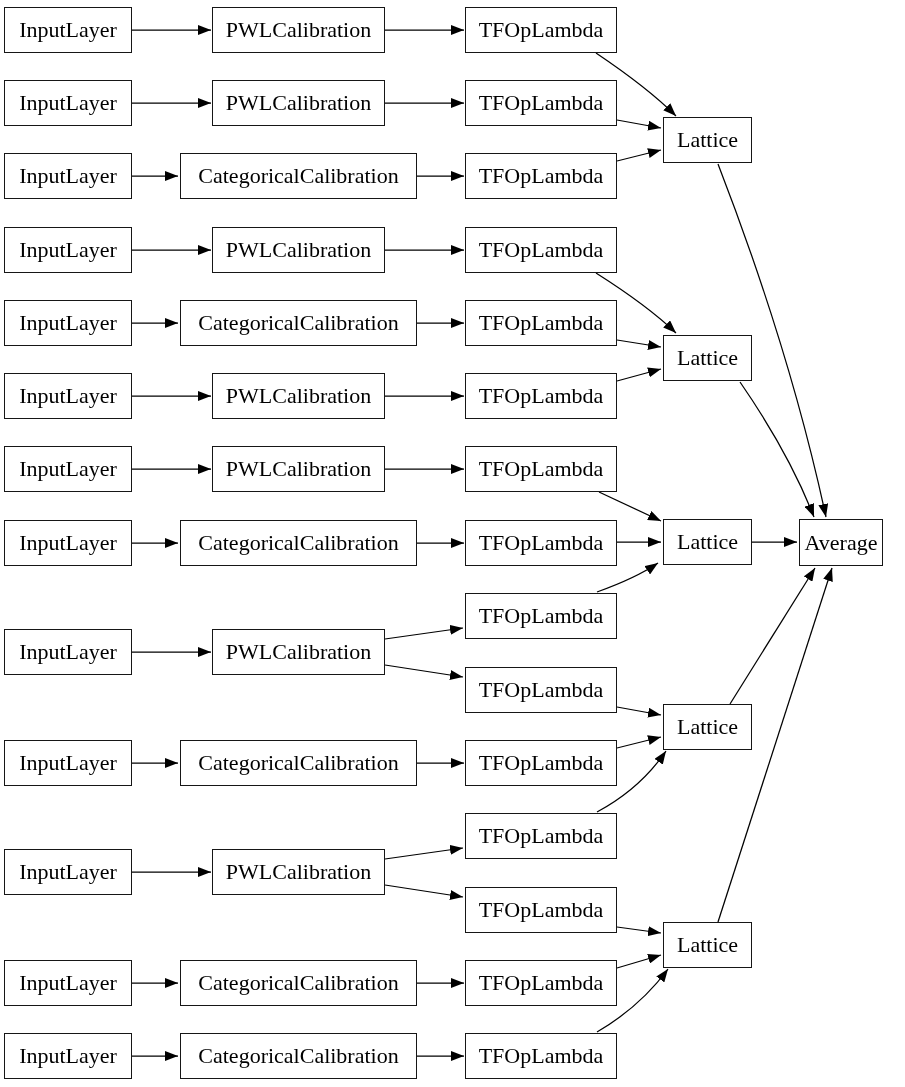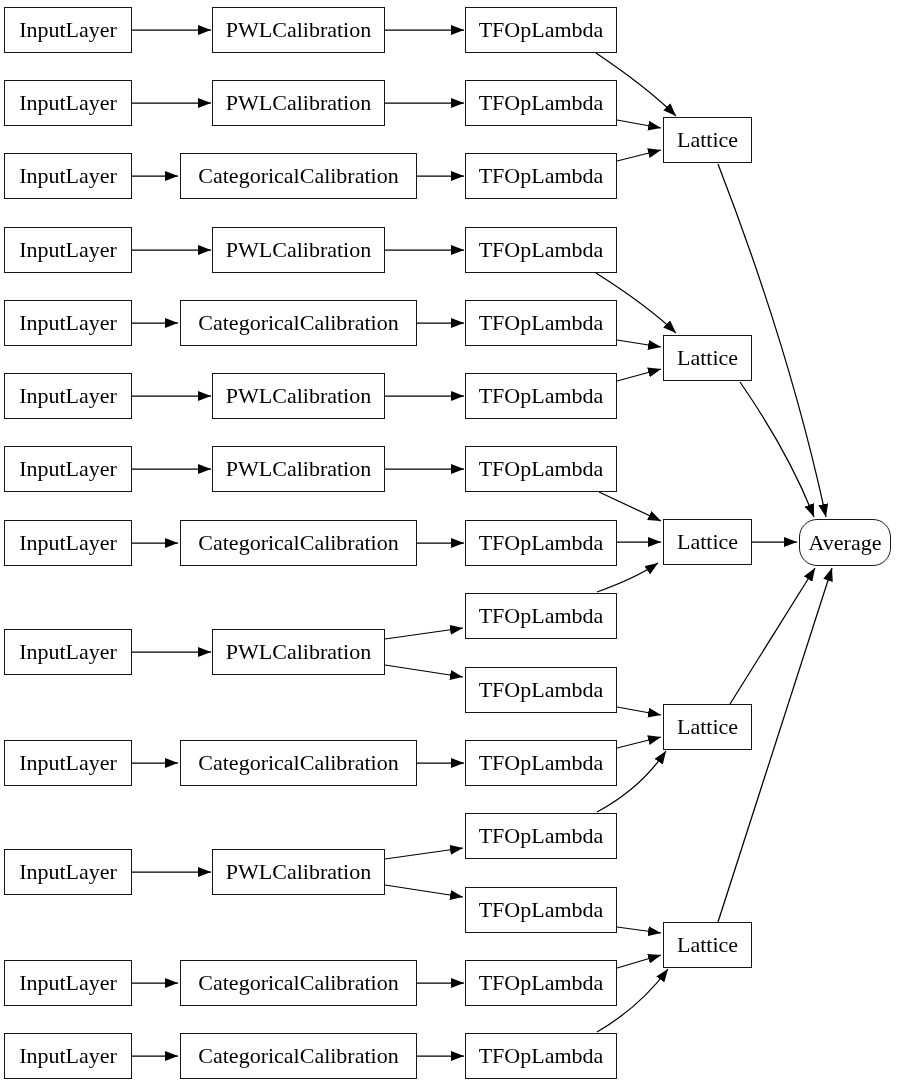--- a/index.html
+++ b/index.html
@@ -135,15 +135,15 @@
       <div class="node" style="left: 465px; top: 740px; width: 152px; height: 46px;">TFOpLambda</div>
       <div class="node" style="left: 465px; top: 813px; width: 152px; height: 46px;">TFOpLambda</div>
       <div class="node" style="left: 465px; top: 887px; width: 152px; height: 46px;">TFOpLambda</div>
       <div class="node" style="left: 465px; top: 960px; width: 152px; height: 46px;">TFOpLambda</div>
       <div class="node" style="left: 465px; top: 1033px; width: 152px; height: 46px;">TFOpLambda</div>
       <div class="node" style="left: 663px; top: 117px; width: 89px; height: 46px;">Lattice</div>
       <div class="node" style="left: 663px; top: 335px; width: 89px; height: 46px;">Lattice</div>
       <div class="node" style="left: 663px; top: 519px; width: 89px; height: 46px;">Lattice</div>
       <div class="node" style="left: 663px; top: 704px; width: 89px; height: 46px;">Lattice</div>
       <div class="node" style="left: 663px; top: 922px; width: 89px; height: 46px;">Lattice</div>
-      <div class="node" style="left: 799px; top: 519px; width: 92px; height: 47px; border-radius: 18px;">Average</div>
+      <div class="node" style="left: 799px; top: 519px; width: 84px; height: 47px;">Average</div>
     </div>
 </div>
 
 </body></html>

